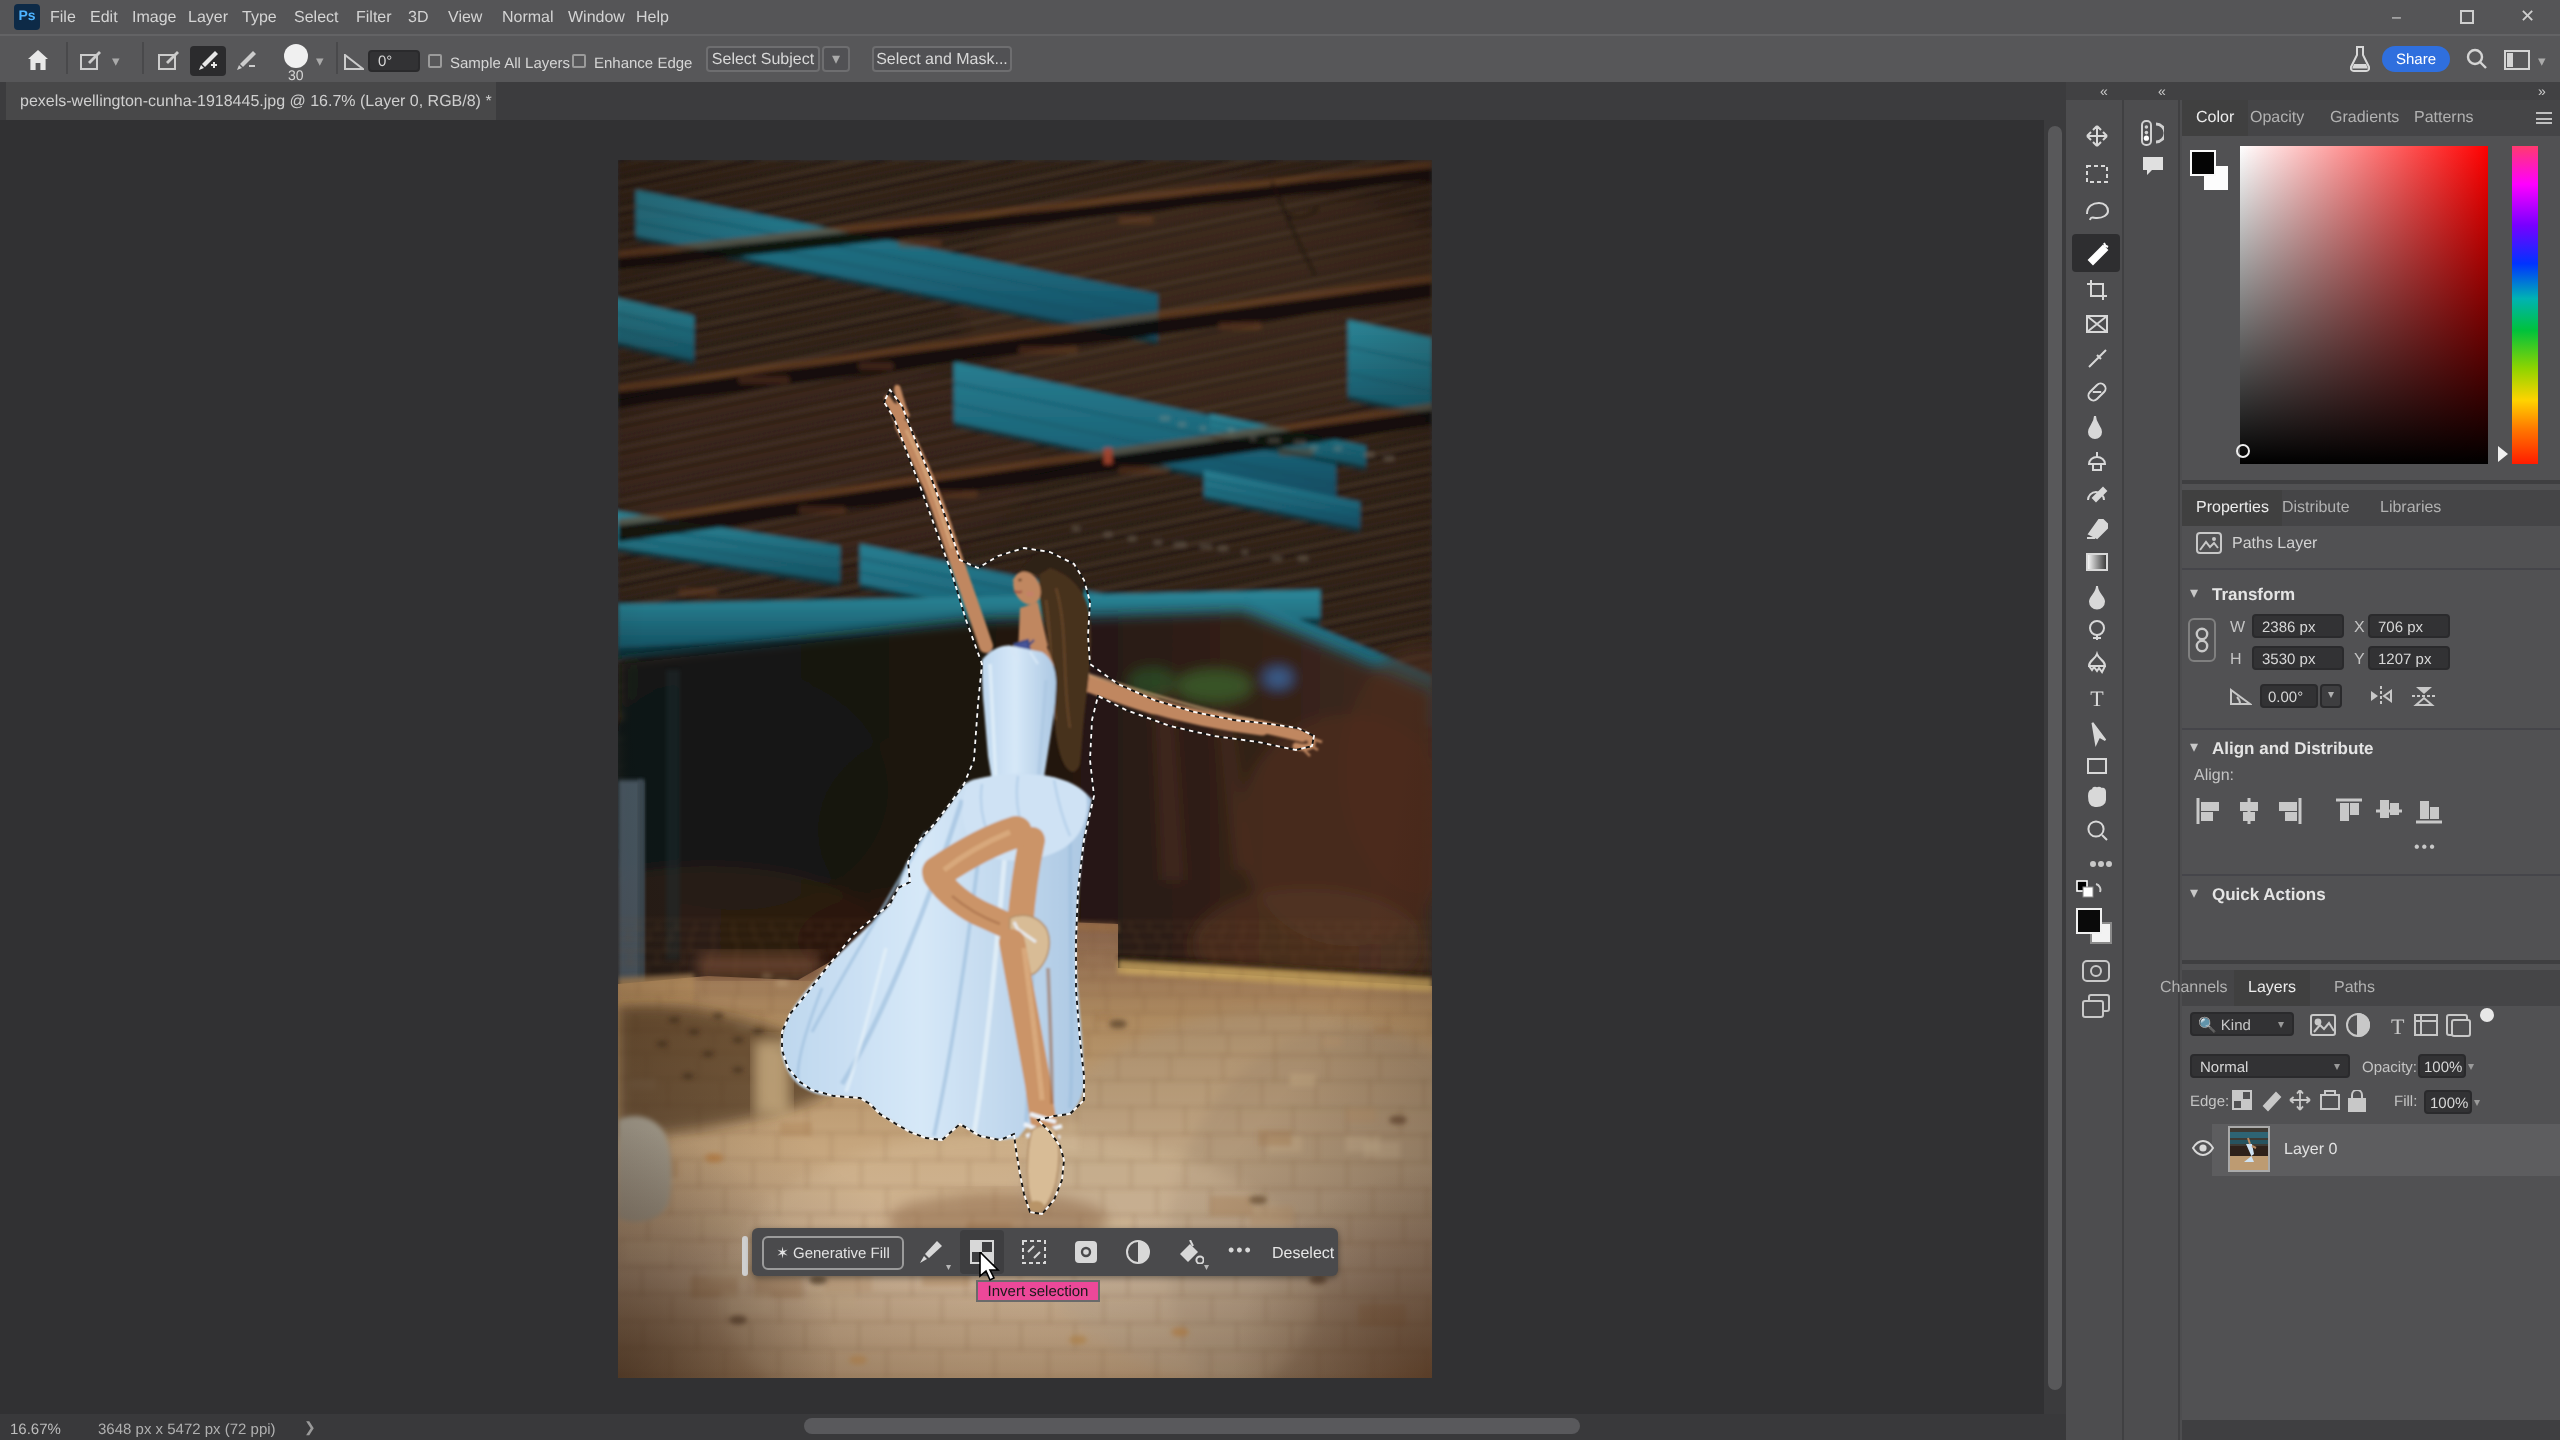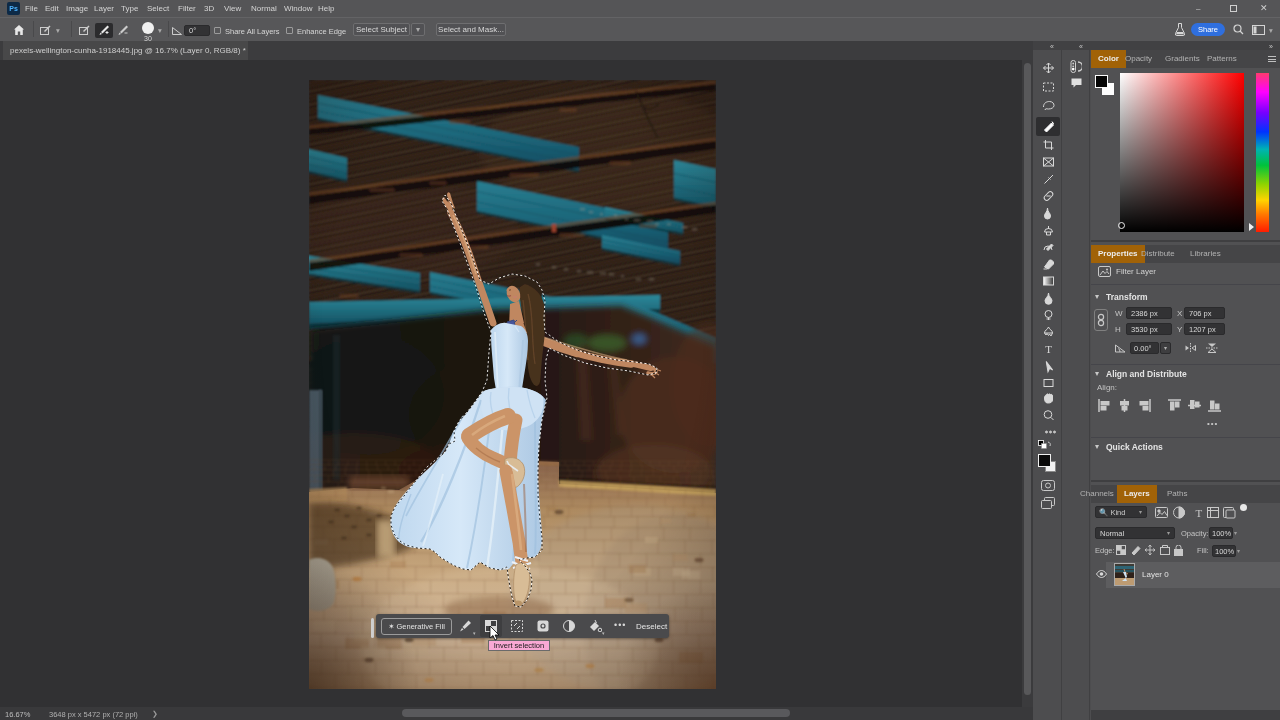--- a/index.html
+++ b/index.html
@@ -19,21 +19,21 @@
 #photo{position:absolute;left:309px;top:80px;width:407px;height:609px}
 
 #rside{position:absolute;left:1033px;top:41px;width:247px;height:679px;background:#4d4d4f}
 #rhdr{position:absolute;left:1033px;top:41px;width:247px;height:9px;background:#414143}
 .chev{position:absolute;color:#c8c8c8;font-size:7px;line-height:9px}
 #tools{position:absolute;left:1034px;top:50px;width:28px;height:670px;background:#4d4d4f;border-right:1px solid #404042}
 #strip2{position:absolute;left:1063px;top:50px;width:27px;height:670px;background:#4d4d4f;border-right:1px solid #404042}
 #panels{position:absolute;left:1091px;top:50px;width:189px;height:670px;background:#515153}
 .ptabbar{position:absolute;left:1091px;width:189px;height:18px;background:#454547}
 .ptab{position:absolute;height:18px;line-height:18px;font-size:8px}
-.ptab.act{background:#a16207;color:#ececec;font-weight:bold;padding:0 7px}
+.ptab.act{background:#404040;color:#ececec;font-weight:normal;padding:0 7px}
 .ptab.in{color:#b2b2b2}
 .divider{position:absolute;left:1091px;width:189px;height:2px;background:#3f3f41}
 .inbox{position:absolute;background:#323234;border:1px solid #2a2a2c;border-radius:2px;color:#d8d8d8;font-size:7.5px}
 .lbl{position:absolute;font-size:8px;color:#c4c4c4}
 .hdrtxt{position:absolute;font-size:8.5px;color:#e4e4e4;font-weight:bold}
 svg{display:block}
 </style></head>
 <body>
 
 <div id="menubar">
@@ -95,21 +95,21 @@
 <div class="obtxt" style="left:144px;top:34px;font-size:7px">30</div>
 <div class="obtxt" style="left:158px;top:26px;color:#aaa">▾</div>
 <div class="abs" style="left:168px;top:21px;width:1px;height:16px;background:#49494b"></div>
 <div class="abs" style="left:172px;top:27px">
     <svg width="10" height="8" viewBox="0 0 10 8">
       <path d="M0.5 7.5 L9.5 7.5 L0.5 0.5 Z" fill="none" stroke="#ccc"></path>
     </svg>
   </div>
 <div class="inbox" style="left:184px;top:25px;width:26px;height:11px;line-height:10px;padding-left:4px">0°</div>
 <div class="ckbox" style="left:214px"></div>
-<div class="obtxt" style="left:225px;top:27px">Share All Layers</div>
+<div class="obtxt" style="left:225px;top:27px">Sample All Layers</div>
 <div class="ckbox" style="left:286px"></div>
 <div class="obtxt" style="left:297px;top:27px">Enhance Edge</div>
 <div class="obtn" style="left:353px;width:57px;line-height:11px">Select Subject</div>
 <div class="obtn" style="left:411px;width:14px;line-height:11px;color:#aaa">▾</div>
 <div class="obtn" style="left:436px;width:70px;line-height:11px">Select and Mask...</div>
 
 <div class="abs" style="left:1175px;top:23px">
     <svg width="10" height="13" viewBox="0 0 10 13">
       <path d="M3.5 0.5 h3 v4 l3 6 a1.5 1.5 0 0 1 -1.4 2 h-6.2 a1.5 1.5 0 0 1 -1.4 -2 l3 -6 Z" fill="none" stroke="#d8d8d8"></path>
       <path d="M2 9 h6 l1 2.2 h-8 Z" fill="#d8d8d8"></path>
@@ -962,21 +962,21 @@
 <div class="abs" style="left:473px;top:630px;color:#b8b8b8;font-size:5px">▾</div>
 <div class="abs" style="left:602px;top:630px;color:#b8b8b8;font-size:5px">▾</div>
 <div class="abs" style="left:636px;top:622px;color:#e6e6e6;font-size:8px">Deselect</div>
 
 <div class="abs" style="left:489px;top:626px;z-index:60">
     <svg width="12" height="16" viewBox="0 0 12 16">
       <path d="M1 0 L1 12 L4 9.5 L6 14 L8 13 L6 9 L10 9 Z" fill="#fff" stroke="#000" stroke-width="0.8"></path>
     </svg>
   </div>
 
-<div class="abs" style="left:488px;top:640px;width:62px;height:11px;background:#f9a8d4;border:1px solid #6a6a6a;color:#1a1a1a;font-size:7.5px;line-height:9px;text-align:center;z-index:50">Invert selection</div>
+<div class="abs" style="left:488px;top:640px;width:62px;height:11px;background:#ec4899;border:1px solid #6a6a6a;color:#1a1a1a;font-size:7.5px;line-height:9px;text-align:center;z-index:50">Invert selection</div>
 
 <div id="statusbar">
  <span class="abs" style="left:5px;top:3px">16.67%</span>
  <span class="abs" style="left:49px;top:3px;color:#b0b0b0">3648 px x 5472 px (72 ppi)</span>
  <span class="abs" style="left:152px;top:3px;color:#9a9a9a;font-size:7px">❯</span>
 </div>
 <div class="abs" style="left:402px;top:709px;width:388px;height:8px;background:#59595c;border-radius:4px"></div>
 
 <div id="rside"></div>
 <div id="rhdr"></div>
@@ -1128,21 +1128,21 @@
 <div class="ptabbar" style="top:245px"></div>
 <div class="ptab act" style="left:1091px;top:245px">Properties</div>
 <div class="ptab in" style="left:1141px;top:245px">Distribute</div>
 <div class="ptab in" style="left:1190px;top:245px">Libraries</div>
 <div class="abs" style="left:1098px;top:266px;width:13px;height:11px;border:1px solid #c8c8c8;border-radius:2px">
     <svg width="11" height="9" viewBox="0 0 11 9">
       <path d="M1 8 L4 4 L6 6.5 L8 4.5 L10 7" stroke="#c8c8c8" fill="none"></path>
       <circle cx="8" cy="2.5" r="1" fill="#c8c8c8"></circle>
     </svg>
   </div>
-<span class="lbl" style="left:1116px;top:267px;color:#d2d2d2">Filter Layer</span>
+<span class="lbl" style="left:1116px;top:267px;color:#d2d2d2">Paths Layer</span>
 <div class="divider" style="top:284px;height:1px;background:#45454a"></div>
 <span class="chev" style="left:1095px;top:292px;font-size:8px;color:#c8c8c8">▾</span>
 <span class="hdrtxt" style="left:1106px;top:292px">Transform</span>
 <div class="abs" style="left:1094px;top:309px;width:14px;height:22px;border:1px solid #808080;border-radius:3px"></div>
 <svg class="abs" style="left:1097px;top:313px" width="8" height="14" viewBox="0 0 8 14">
     <circle cx="4" cy="4" r="2.6" fill="none" stroke="#c8c8c8" stroke-width="1.2"></circle>
     <circle cx="4" cy="10" r="2.6" fill="none" stroke="#c8c8c8" stroke-width="1.2"></circle>
   </svg>
 <span class="lbl" style="left:1115px;top:309px">W</span>
 <div class="inbox" style="left:1126px;top:307px;width:46px;height:12px;line-height:11px;padding-left:4px">2386 px</div>

